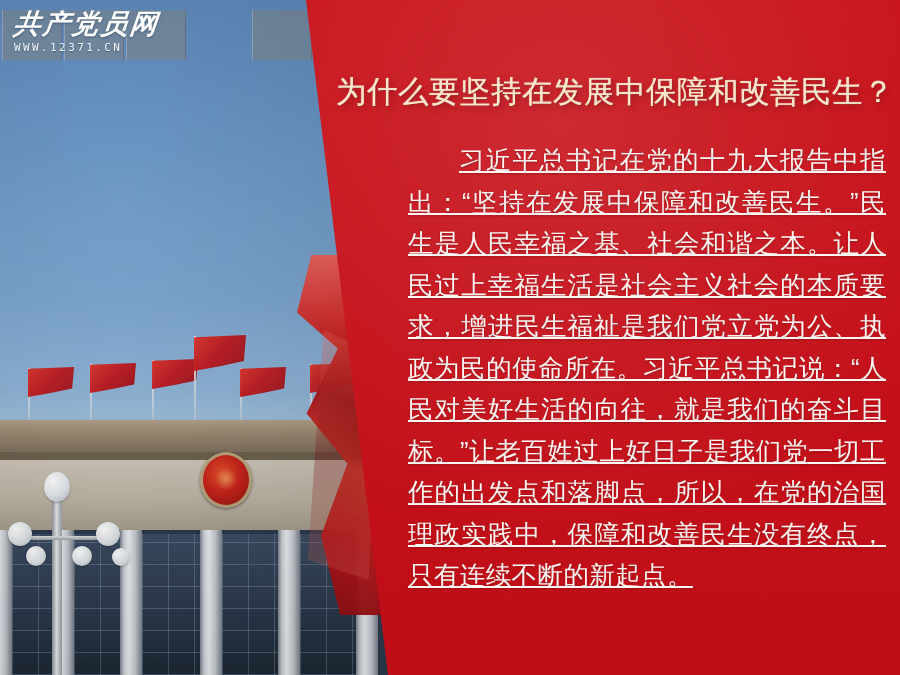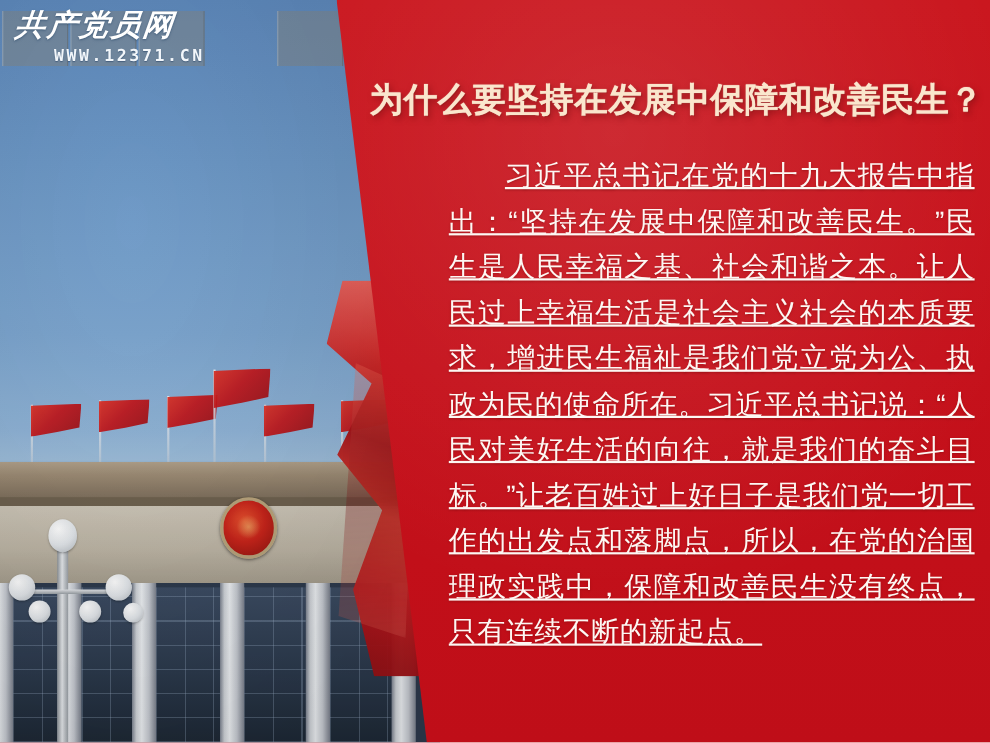--- a/index.html
+++ b/index.html
@@ -190,35 +190,34 @@
     color: #ffffff;
     letter-spacing: 2px;
     line-height: 1.05;
     text-shadow: 0 1px 2px rgba(30,60,95,.55);
     font-style: italic;
     transform: skewX(-6deg);
   }
   .logo-url {
     margin-top: 3px;
     font-family: "DejaVu Sans Mono", monospace;
-    font-size: 15px;
-    font-weight: 700;
+    font-size: 11px;
+    font-weight: 400;
     letter-spacing: 2.4px;
     color: #f2f6fa;
     text-shadow: 0 1px 1px rgba(30,60,95,.5);
-    margin-left: 35px;
   }
 
   
   .title {
     position: absolute;
     left: 336px; top: 72px;
     width: 552px;
     font-size: 30.5px;
-    font-weight: 700;
+    font-weight: 400;
     letter-spacing: 0.5px;
     color: #fae6cd;
     text-align: left;
     line-height: 1.25;
     text-shadow:
        0 0 1px rgba(255,240,220,.9),
        1px 1px 0 rgba(140,20,20,.55),
        2px 3px 6px rgba(110,10,12,.55);
     white-space: nowrap;
   }

